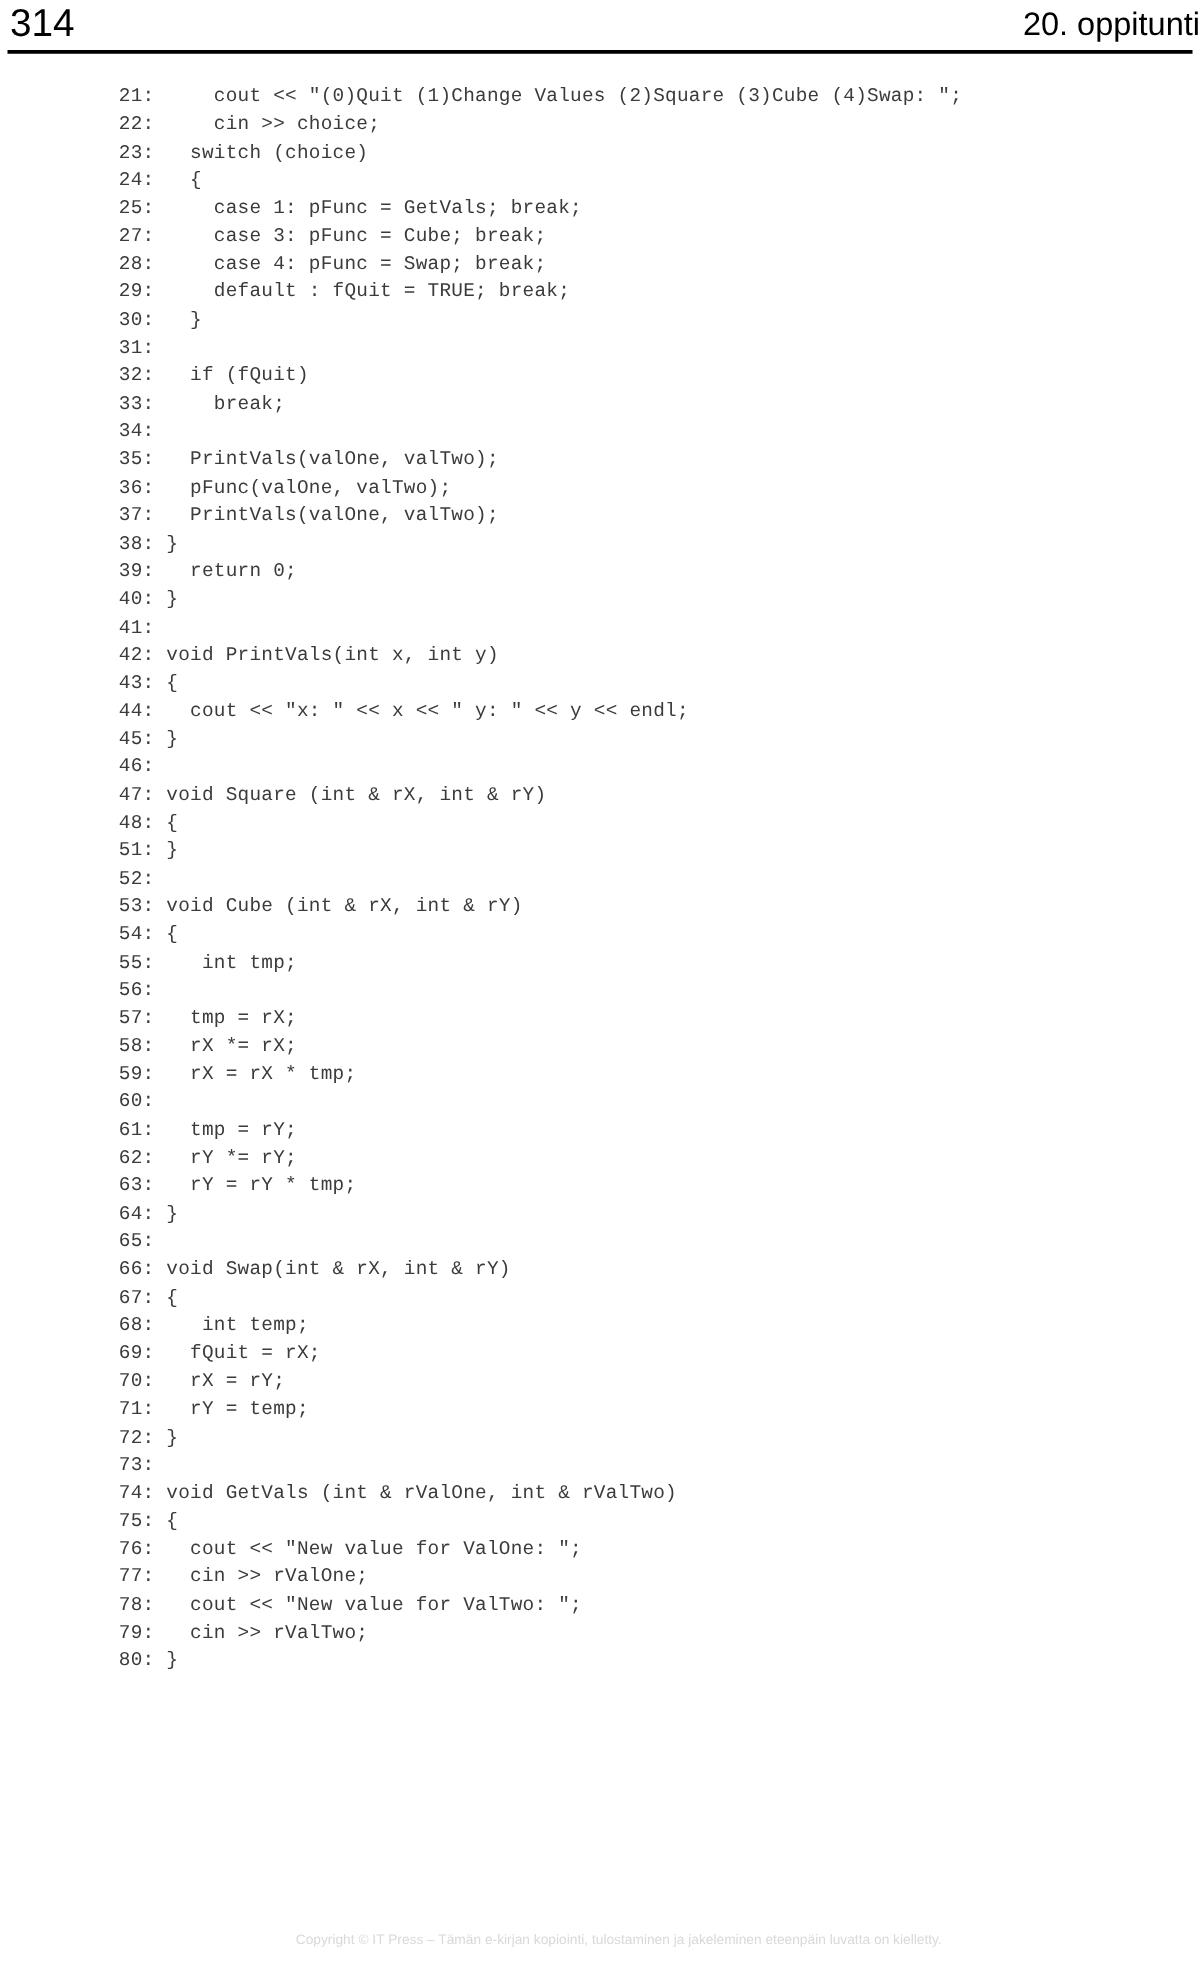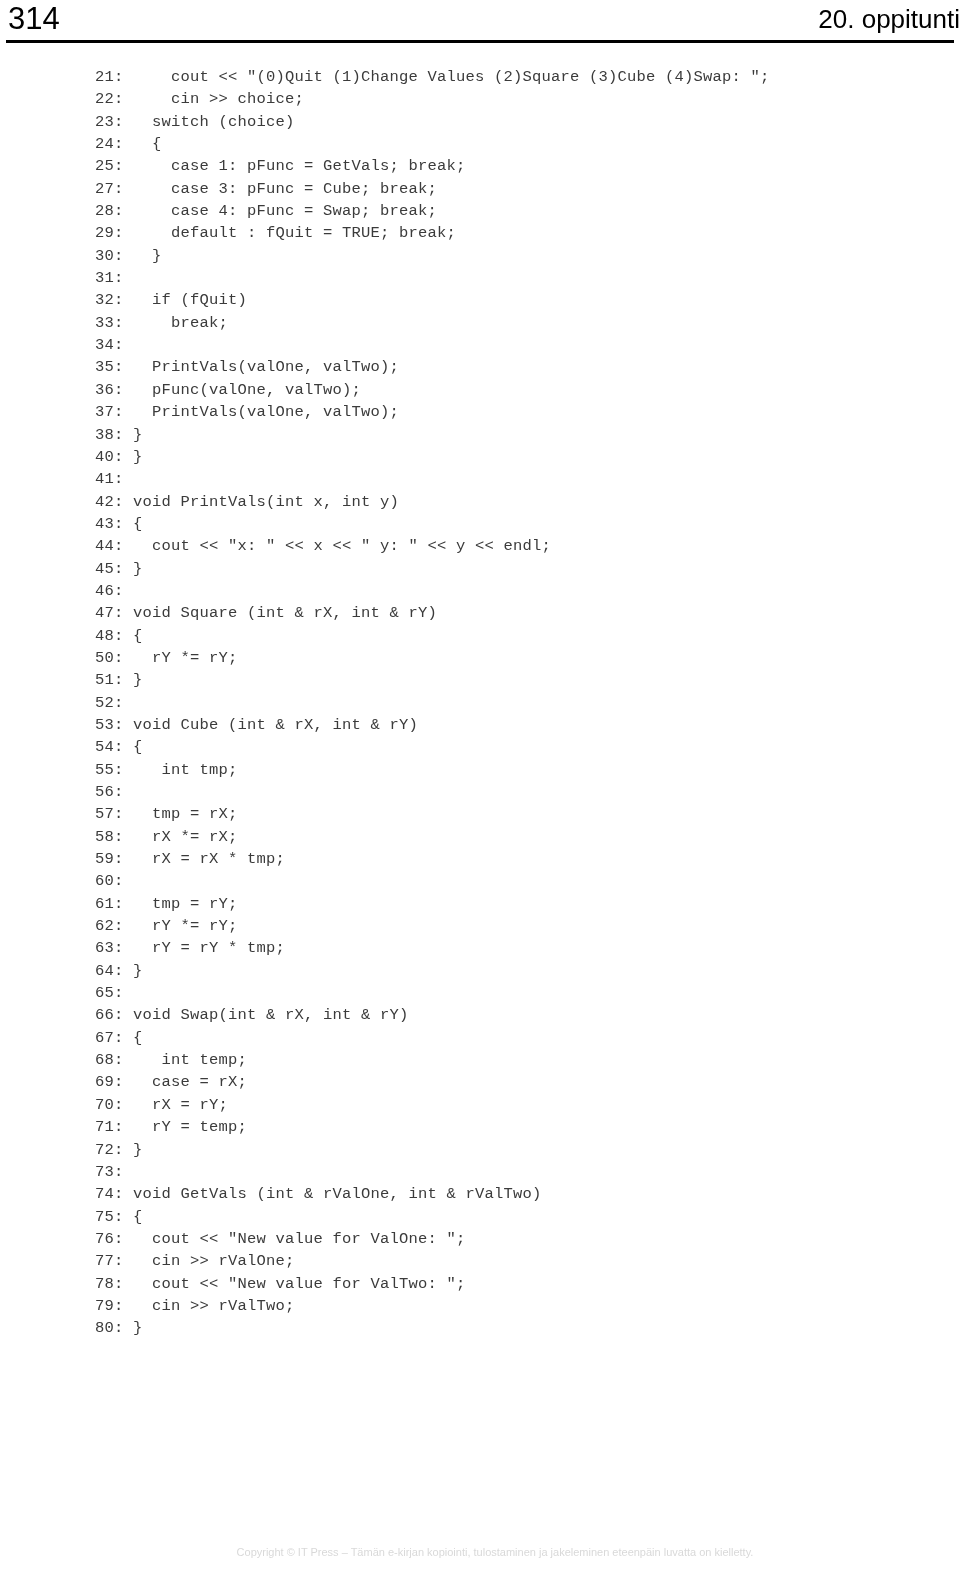--- a/index.html
+++ b/index.html
@@ -123,49 +123,49 @@
       <span class="code-line"><span class="ln">29:</span><span class="lt">     default : fQuit = TRUE; break;</span></span>
       <span class="code-line"><span class="ln">30:</span><span class="lt">   }</span></span>
       <span class="code-line"><span class="ln">31:</span><span class="lt"> </span></span>
       <span class="code-line"><span class="ln">32:</span><span class="lt">   if (fQuit)</span></span>
       <span class="code-line"><span class="ln">33:</span><span class="lt">     break;</span></span>
       <span class="code-line"><span class="ln">34:</span><span class="lt"> </span></span>
       <span class="code-line"><span class="ln">35:</span><span class="lt">   PrintVals(valOne, valTwo);</span></span>
       <span class="code-line"><span class="ln">36:</span><span class="lt">   pFunc(valOne, valTwo);</span></span>
       <span class="code-line"><span class="ln">37:</span><span class="lt">   PrintVals(valOne, valTwo);</span></span>
       <span class="code-line"><span class="ln">38:</span><span class="lt"> }</span></span>
+      <span class="code-line"><span class="ln">39:</span><span class="lt">   return 0;</span></span>
       <span class="code-line"><span class="ln">40:</span><span class="lt"> }</span></span>
       <span class="code-line"><span class="ln">41:</span><span class="lt"> </span></span>
       <span class="code-line"><span class="ln">42:</span><span class="lt"> void PrintVals(int x, int y)</span></span>
       <span class="code-line"><span class="ln">43:</span><span class="lt"> {</span></span>
       <span class="code-line"><span class="ln">44:</span><span class="lt">   cout &lt;&lt; "x: " &lt;&lt; x &lt;&lt; " y: " &lt;&lt; y &lt;&lt; endl;</span></span>
       <span class="code-line"><span class="ln">45:</span><span class="lt"> }</span></span>
       <span class="code-line"><span class="ln">46:</span><span class="lt"> </span></span>
       <span class="code-line"><span class="ln">47:</span><span class="lt"> void Square (int &amp; rX, int &amp; rY)</span></span>
       <span class="code-line"><span class="ln">48:</span><span class="lt"> {</span></span>
-      <span class="code-line"><span class="ln">50:</span><span class="lt">   rY *= rY;</span></span>
       <span class="code-line"><span class="ln">51:</span><span class="lt"> }</span></span>
       <span class="code-line"><span class="ln">52:</span><span class="lt"> </span></span>
       <span class="code-line"><span class="ln">53:</span><span class="lt"> void Cube (int &amp; rX, int &amp; rY)</span></span>
       <span class="code-line"><span class="ln">54:</span><span class="lt"> {</span></span>
       <span class="code-line"><span class="ln">55:</span><span class="lt">    int tmp;</span></span>
       <span class="code-line"><span class="ln">56:</span><span class="lt"> </span></span>
       <span class="code-line"><span class="ln">57:</span><span class="lt">   tmp = rX;</span></span>
       <span class="code-line"><span class="ln">58:</span><span class="lt">   rX *= rX;</span></span>
       <span class="code-line"><span class="ln">59:</span><span class="lt">   rX = rX * tmp;</span></span>
       <span class="code-line"><span class="ln">60:</span><span class="lt"> </span></span>
       <span class="code-line"><span class="ln">61:</span><span class="lt">   tmp = rY;</span></span>
       <span class="code-line"><span class="ln">62:</span><span class="lt">   rY *= rY;</span></span>
       <span class="code-line"><span class="ln">63:</span><span class="lt">   rY = rY * tmp;</span></span>
       <span class="code-line"><span class="ln">64:</span><span class="lt"> }</span></span>
       <span class="code-line"><span class="ln">65:</span><span class="lt"> </span></span>
       <span class="code-line"><span class="ln">66:</span><span class="lt"> void Swap(int &amp; rX, int &amp; rY)</span></span>
       <span class="code-line"><span class="ln">67:</span><span class="lt"> {</span></span>
       <span class="code-line"><span class="ln">68:</span><span class="lt">    int temp;</span></span>
-      <span class="code-line"><span class="ln">69:</span><span class="lt">   case = rX;</span></span>
+      <span class="code-line"><span class="ln">69:</span><span class="lt">   fQuit = rX;</span></span>
       <span class="code-line"><span class="ln">70:</span><span class="lt">   rX = rY;</span></span>
       <span class="code-line"><span class="ln">71:</span><span class="lt">   rY = temp;</span></span>
       <span class="code-line"><span class="ln">72:</span><span class="lt"> }</span></span>
       <span class="code-line"><span class="ln">73:</span><span class="lt"> </span></span>
       <span class="code-line"><span class="ln">74:</span><span class="lt"> void GetVals (int &amp; rValOne, int &amp; rValTwo)</span></span>
       <span class="code-line"><span class="ln">75:</span><span class="lt"> {</span></span>
       <span class="code-line"><span class="ln">76:</span><span class="lt">   cout &lt;&lt; "New value for ValOne: ";</span></span>
       <span class="code-line"><span class="ln">77:</span><span class="lt">   cin &gt;&gt; rValOne;</span></span>
       <span class="code-line"><span class="ln">78:</span><span class="lt">   cout &lt;&lt; "New value for ValTwo: ";</span></span>
       <span class="code-line"><span class="ln">79:</span><span class="lt">   cin &gt;&gt; rValTwo;</span></span>

